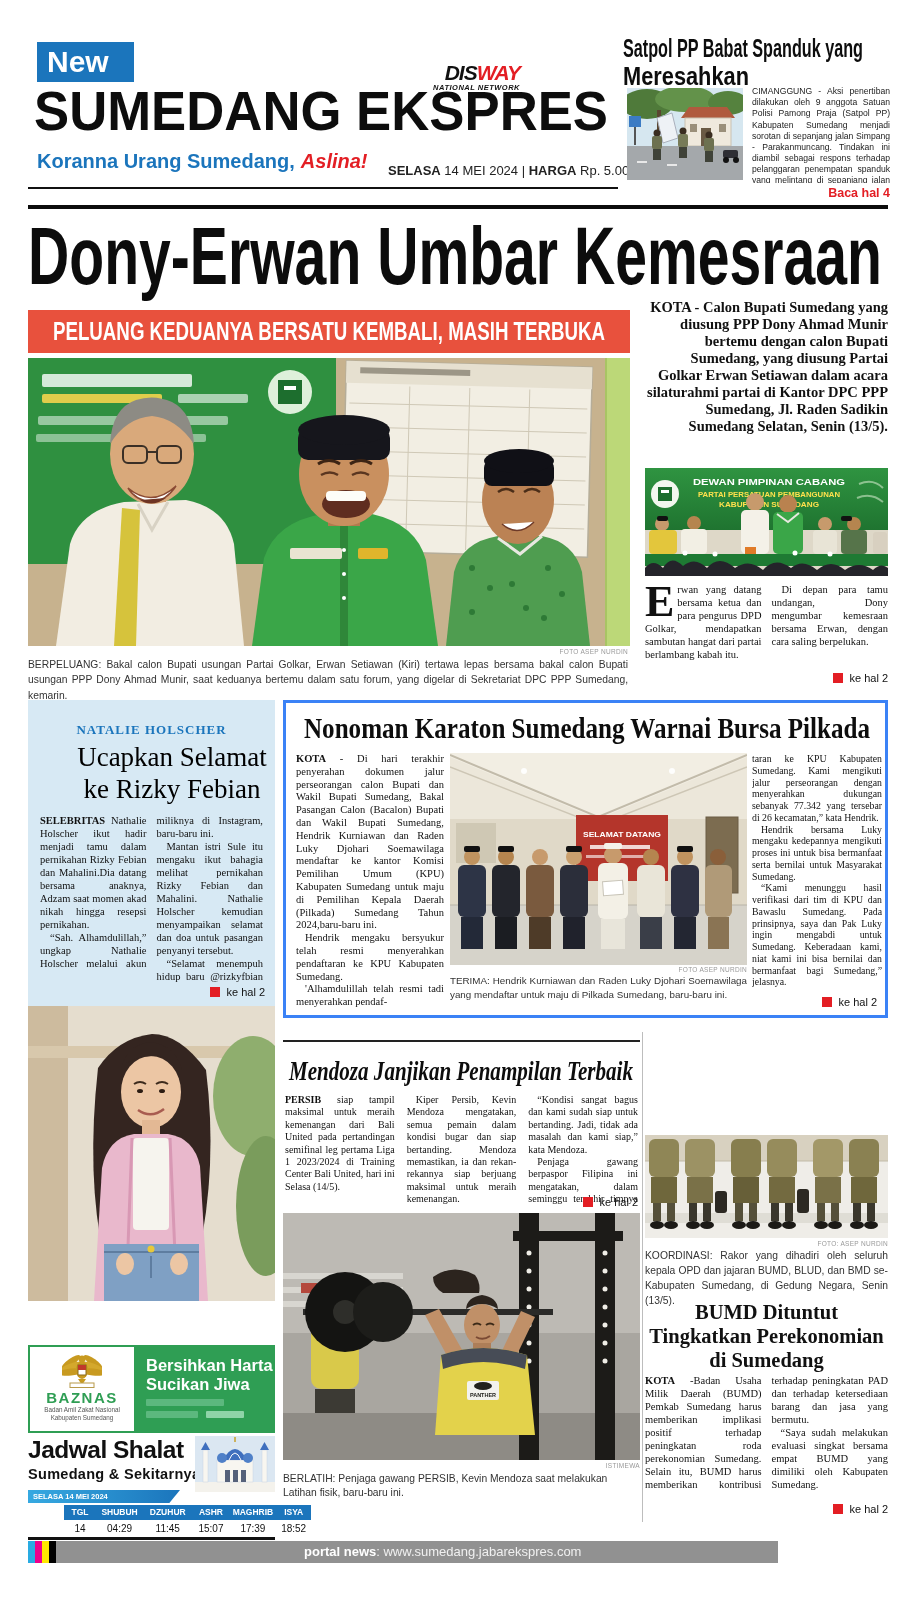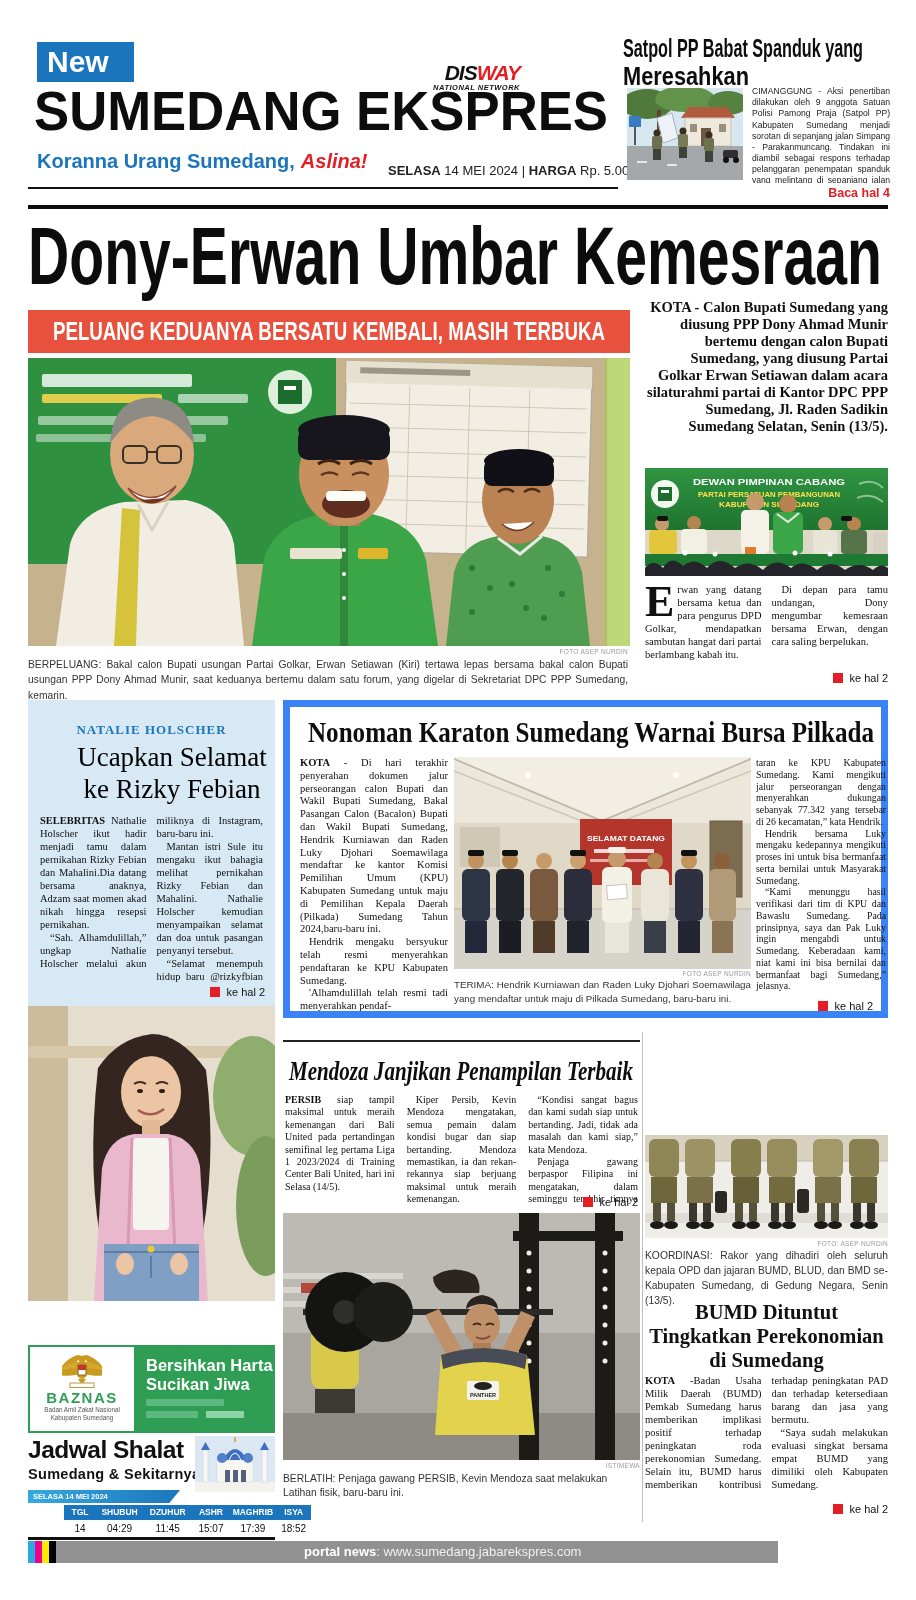--- a/index.html
+++ b/index.html
@@ -65,21 +65,21 @@
                   font-family:Liberation Serif, serif; font-size:27px; line-height:1.18; color:#000;padding-left:41px; }
   .nat-body { position:absolute; top:114px; left:12px; width:223px; height:170px; overflow:hidden;
               column-count:2; column-gap:10px; column-fill:auto;
               font-family:Liberation Serif, serif; font-size:10.5px; line-height:1.24; text-align:justify; }
   .nat-body p + p { text-indent:10px; }
   .lead-word { font-weight:bold; }
   .nat-more { position:absolute; top:286px; right:10px; }
   .natalie-photo { position:absolute; left:0; top:306px; }
 
   
-  .nonoman { left:283px; top:700px; width:605px; height:318px; border:7px solid #3b82f6; background:#fff; }
+  .nonoman { left:283px; top:700px; width:605px; height:318px; border:3px solid #3b82f6; background:#fff; }
   .non-head-svg { position:absolute; left:0; top:6px; }
   .non-col1 { position:absolute; left:10px; top:50px; width:148px; height:258px; overflow:hidden;
               font-family:"Liberation Serif", serif; font-size:10.5px; line-height:1.22; text-align:justify; }
   .non-col1 p + p, .non-col2 p + p { text-indent:9px; }
   .non-photo { position:absolute; left:164px; top:50px; }
   .non-credit { position:absolute; left:164px; top:263px; width:297px; }
   .non-caption { position:absolute; left:164px; top:271px; width:297px; font-size:9.8px;
                  line-height:1.4; color:#333; text-align:justify; }
   .non-col2 { position:absolute; left:466px; top:50px; width:130px; height:240px; overflow:hidden;
               font-family:"Liberation Serif", serif; font-size:9.8px; line-height:1.2; text-align:justify; }

